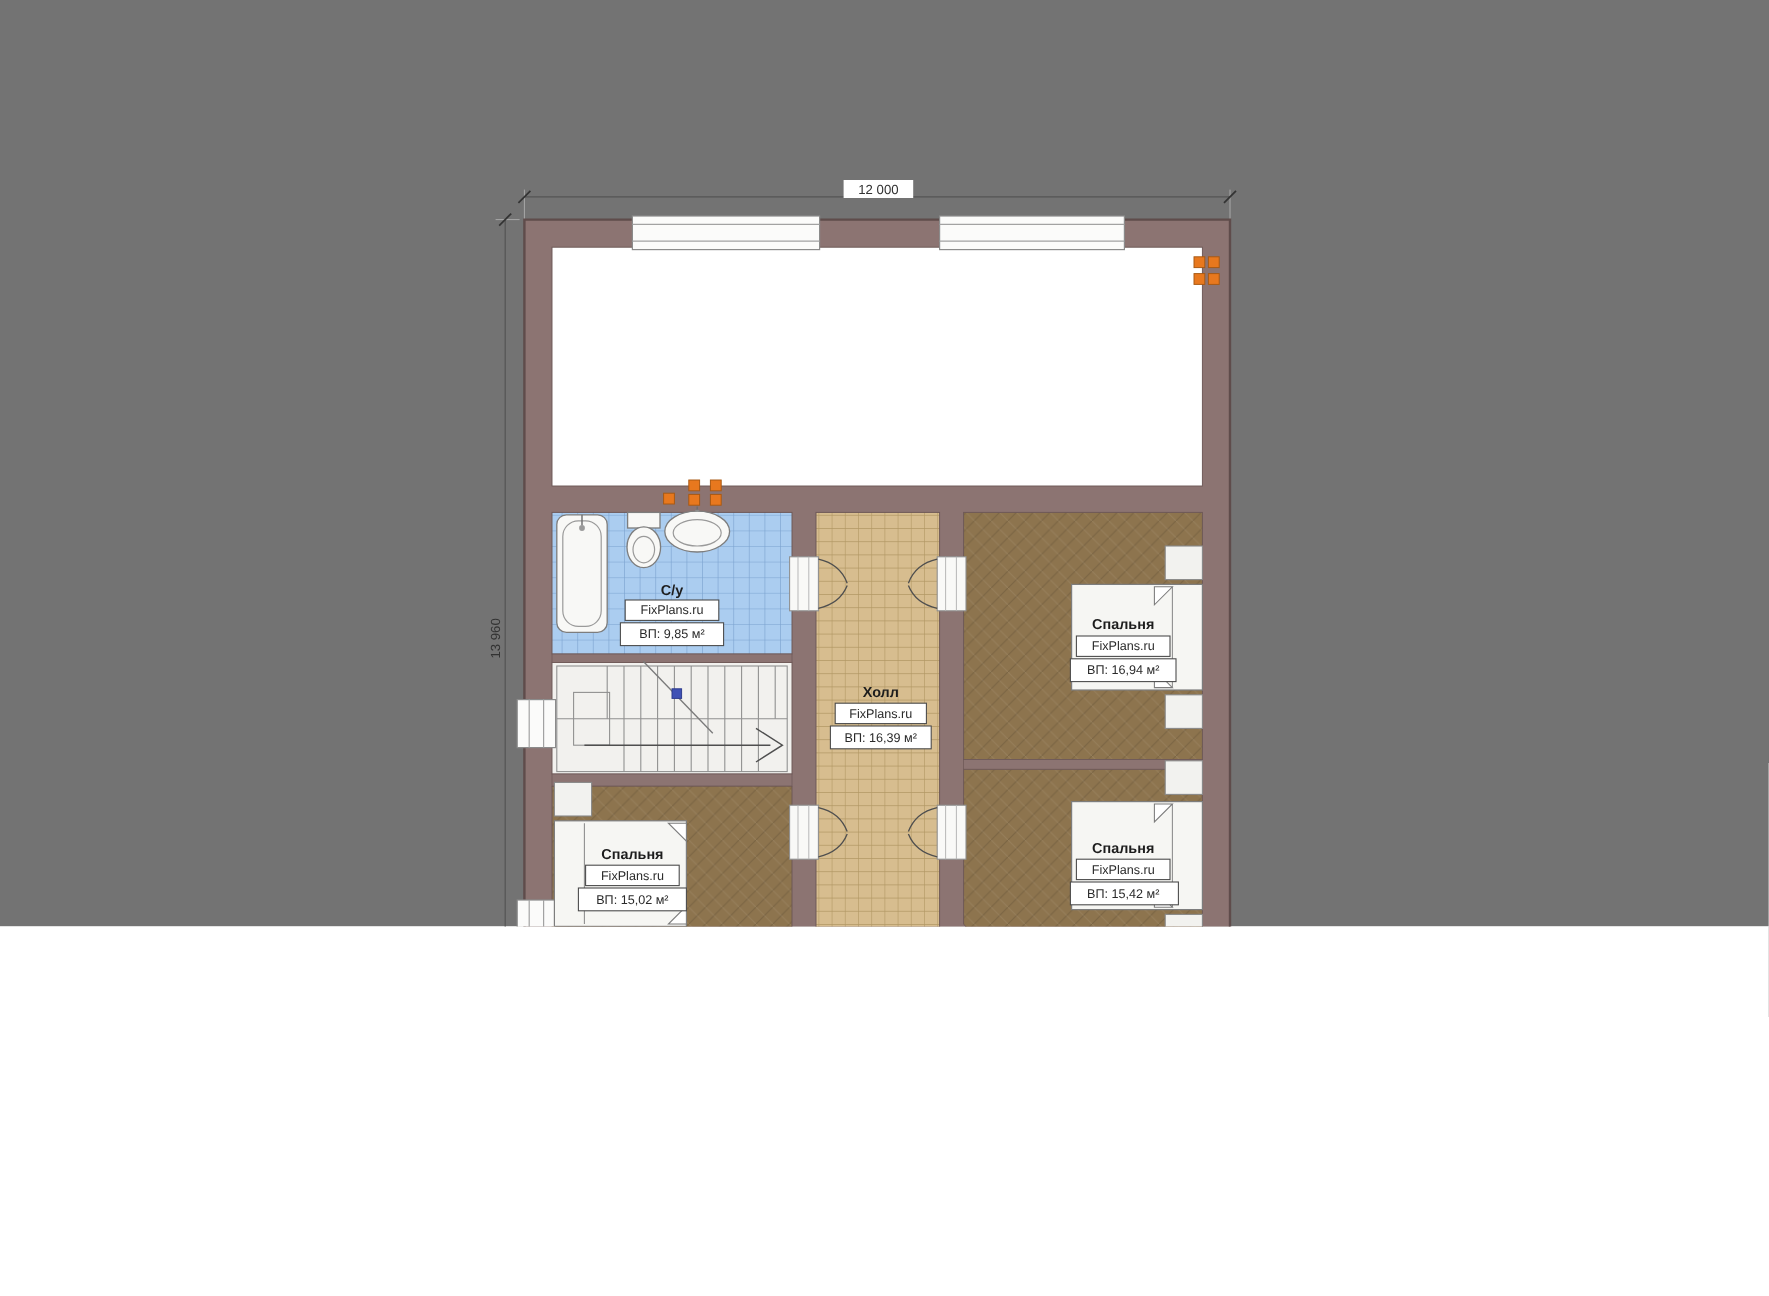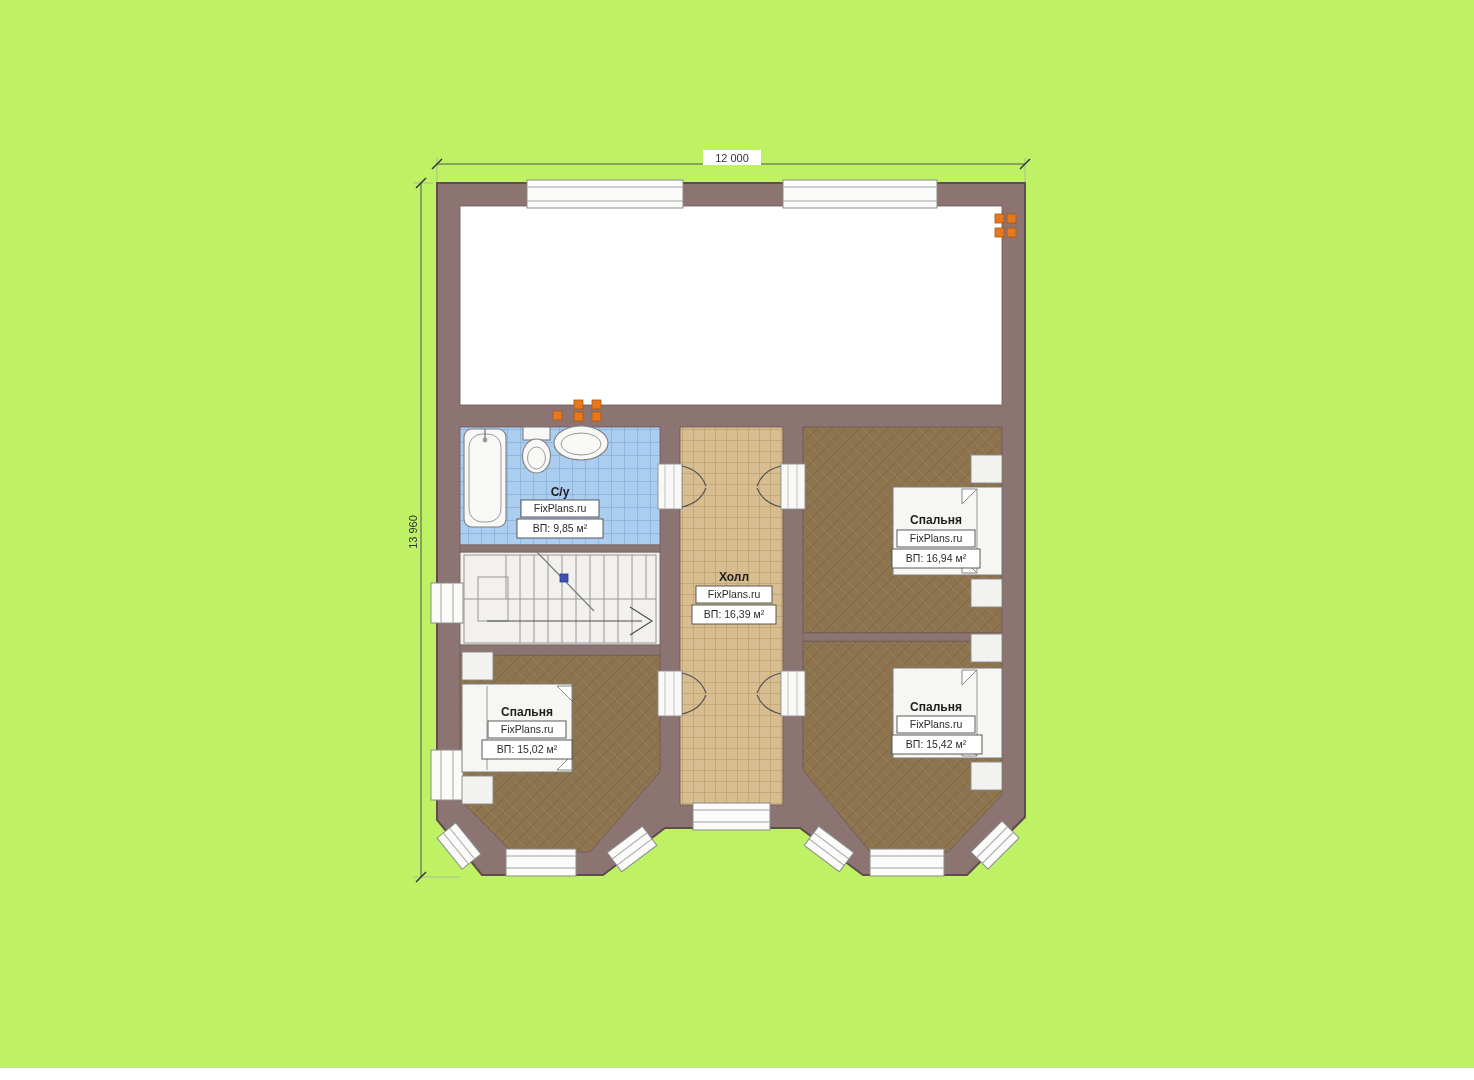--- a/index.html
+++ b/index.html
@@ -1,16 +1,16 @@
 <!DOCTYPE html>
 <html><head>
 <meta charset="utf-8">
 <style>
   html,body { margin:0; padding:0; background:#ffffff; }
-  .page { width:1474px; height:1068px; position:relative; background:#bef264;
+  .page { width:1474px; height:772px; position:relative; background:#737373;
           font-family:"Liberation Sans", sans-serif; }
 
   
   .wall-outline { fill:#8c7472; stroke:#5f4c4b; stroke-width:2; }
   .floor        { stroke:#6d5857; stroke-width:0.8; }
   .thinwall     { fill:#8c7472; stroke:#6d5857; stroke-width:0.6; }
   .win          { fill:#fbfbfa; stroke:#8b8b8b; stroke-width:1; }
   .winline      { stroke:#a2a2a2; stroke-width:1; }
   .fixture      { fill:#f8f8f6; stroke:#7d7d7d; stroke-width:1.1; }
   .fixture-in   { fill:none; stroke:#9a9a9a; stroke-width:1; }

